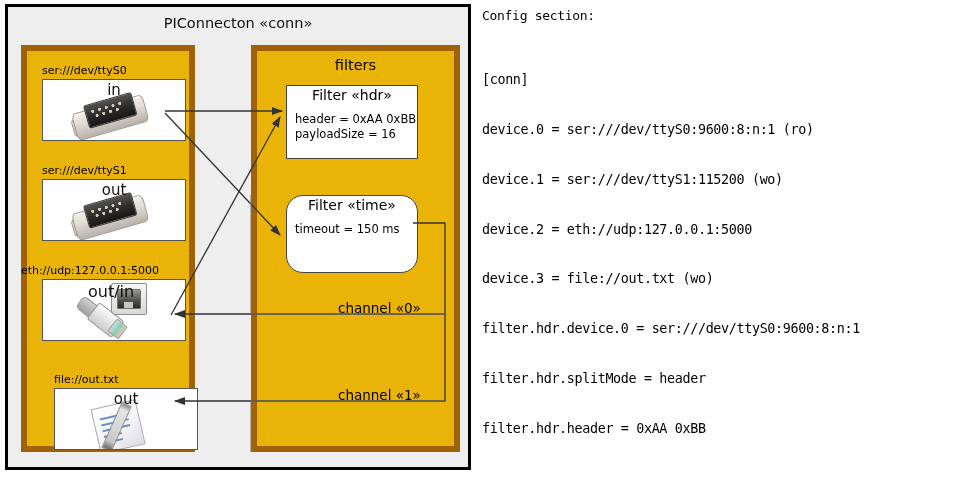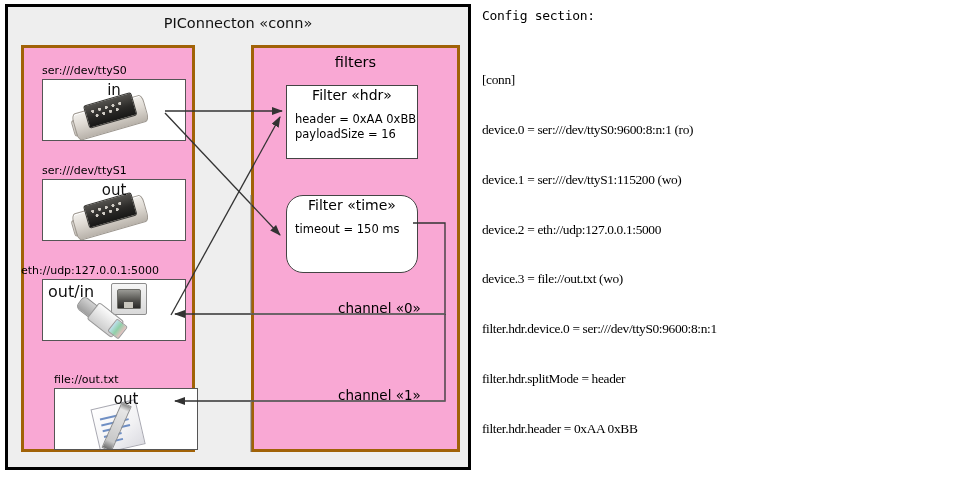--- a/index.html
+++ b/index.html
@@ -35,22 +35,22 @@
     width: 100%;
     text-align: center;
     font-size: 14.5px;
     color: #111;
     white-space: nowrap;
   }
 
   
   .panel {
     position: absolute;
-    background: #f9a8d4;
-    border: 3px solid #a16207;
+    background: #eab308;
+    border: 6px solid #a16207;
     box-sizing: border-box;
   }
   #devices-panel {
     left: 13px;
     top: 38px;
     width: 174px;
     height: 407px;
   }
   #filters-panel {
     left: 243px;
@@ -100,20 +100,21 @@
     text-align: center;
     font-size: 15px;
     z-index: 3;
     color: #111;
   }
   .device-dir.left {
     text-align: left;
     padding-left: 5px;
     font-size: 16px;
     top: 2px;
+    margin-left: 40px;
   }
 
   #dev-tty0 { left: 34px; top: 55px; }
   #dev-tty1 { left: 34px; top: 155px; }
   #dev-eth  { left: 34px; top: 255px; }
   #dev-file { left: 34px; top: 364px; padding-left: 12px; }
 
   
   .db9 {
     position: absolute;
@@ -304,21 +305,21 @@
     letter-spacing: -0.3px;
     margin-bottom: 16px;
   }
   #config-lines {
     font-family: "DejaVu Sans Mono", monospace;
     font-size: 13.4px;
     line-height: 16.6px;
     white-space: pre;
     letter-spacing: -0.35px;
   }
-  .cfg-line { white-space: pre; font-family: Liberation Serif, serif; }
+  .cfg-line { white-space: pre; }
 </style>
 </head>
 <body>
 
 <div id="component-frame">
 
   <div id="component-title">PIConnecton «conn»</div>
 
   <div id="devices-panel" class="panel"></div>
 

